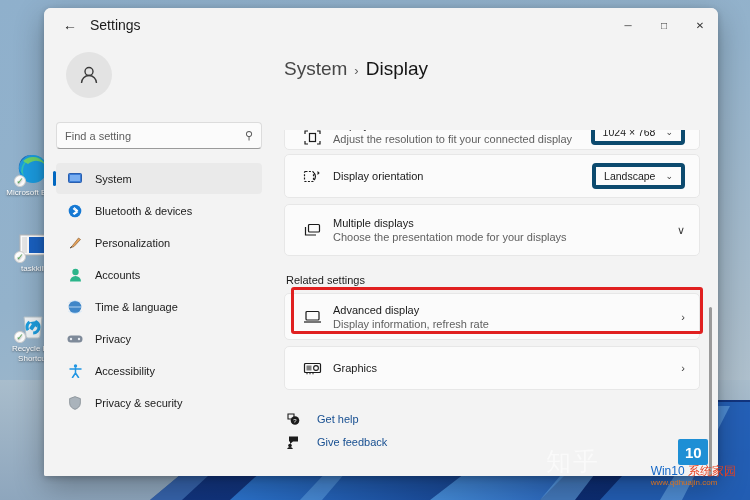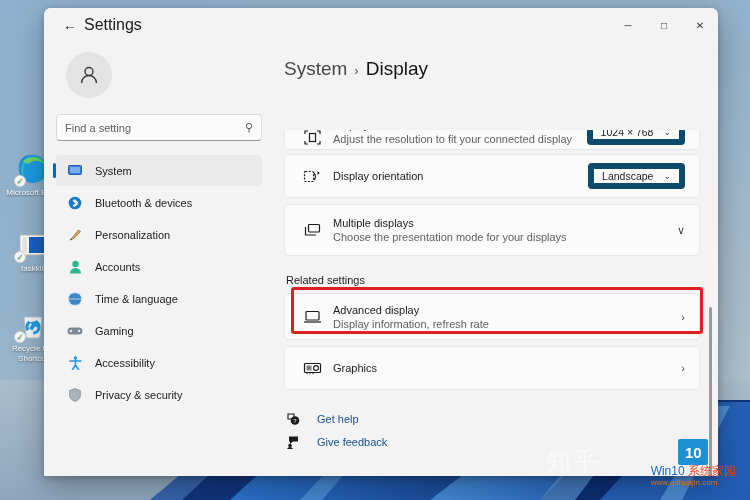--- a/index.html
+++ b/index.html
@@ -62,21 +62,21 @@
     display: flex; align-items: center;
     background: #f3f3f3;
     position: relative;
   }
   #back-button {
     width: 28px; height: 24px; margin-left: 12px;
     display: flex; align-items: center; justify-content: center;
     border-radius: 4px; color: #1b1b1b; font-size: 14px;
   }
   #titlebar-title {
-    font-size: 16px; color: #1b1b1b; 
+    font-size: 14px; color: #1b1b1b; margin-left: 6px;
   }
   #window-controls {
     position: absolute; right: 0; top: 0; height: 34px;
     display: flex;
   }
   .wc-btn {
     width: 36px; height: 34px;
     display: flex; align-items: center; justify-content: center;
     color: #333; font-size: 10px;
   }
@@ -91,21 +91,21 @@
     padding: 0 12px;
     display: flex; flex-direction: column;
   }
   #avatar-row { padding: 10px 0 12px 10px; }
   #avatar {
     width: 46px; height: 46px; border-radius: 50%;
     background: #e3e3e3;
     display: flex; align-items: center; justify-content: center;
   }
   #search-box {
-    height: 27px; margin: 4px 0 14px 0;
+    height: 27px; margin: 12px 0 14px 0;
     background: #fbfbfb;
     border: 1px solid #dcdcdc;
     border-bottom-color: #9a9a9a;
     border-radius: 4px;
     display: flex; align-items: center;
     padding: 0 8px;
     gap: 12px;
   }
   #search-input {
     flex: 1; border: none; outline: none; background: transparent;
@@ -172,21 +172,21 @@
     color: #1b1b1b;
   }
   .card-texts { flex: 1; min-width: 0; padding-left: 8px; }
   .card-title { font-size: 11px; color: #1b1b1b; }
   .card-sub { font-size: 11px; color: #5f5f5f; margin-top: 2px; }
   .card-right { display: flex; align-items: center; }
 
   .dropdown {
     min-width: 88px; height: 26px;
     background: #fbfbfb;
-    border: 6px solid #0c4a6e;
+    border: 4px solid #0c4a6e;
     border-radius: 4px;
     display: flex; align-items: center; justify-content: space-between;
     padding: 0 8px; gap: 10px;
     font-size: 10.5px; color: #1b1b1b;
   }
   .chev { font-size: 9px; color: #444; }
   .chev-big { font-size: 11px; color: #3a3a3a; }
 
   .section-title {
     font-size: 11px; font-weight: normal; color: #1b1b1b;
@@ -412,21 +412,21 @@
         </div>
 
         <div class="nav-item">
           <span class="nav-ico">
             <svg width="16" height="10" viewBox="0 0 16 10">
                 <rect x="0.5" y="1.5" width="15" height="7" rx="3.5" fill="#7e8a99"></rect>
                 <circle cx="4" cy="5" r="1.2" fill="#e8edf2"></circle>
                 <circle cx="12" cy="5" r="1.2" fill="#e8edf2"></circle>
               </svg>
           </span>
-          <span class="nav-label">Gaming</span>
+          <span class="nav-label">Privacy</span>
         </div>
 
         <div class="nav-item">
           <span class="nav-ico">
             <svg width="13" height="14" viewBox="0 0 13 14">
                 <circle cx="6.5" cy="2" r="1.7" fill="#2196e3"></circle>
                 <path d="M1 5 h11 M6.5 4 v5 M6.5 9 l-3 4.5 M6.5 9 l3 4.5" stroke="#2196e3" stroke-width="1.5" fill="none" stroke-linecap="round"></path>
               </svg>
           </span>
           <span class="nav-label">Accessibility</span>

